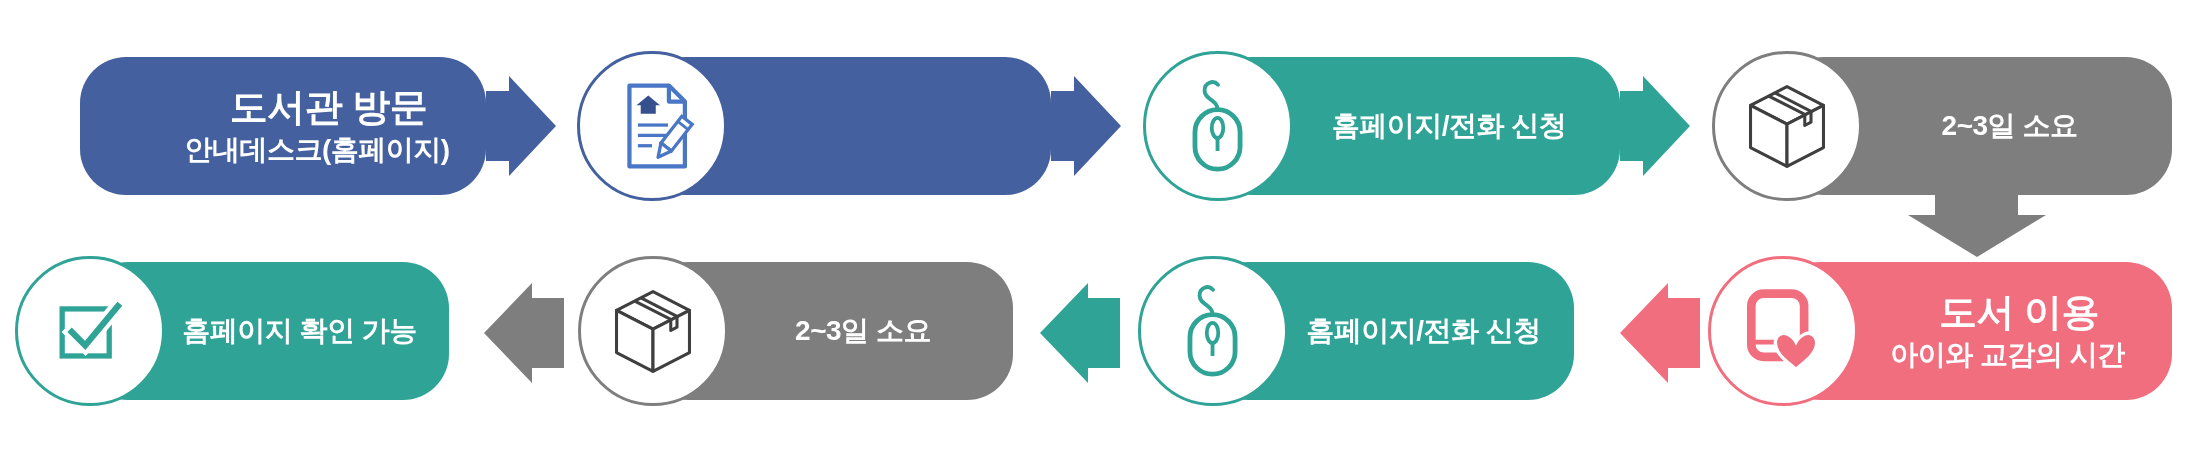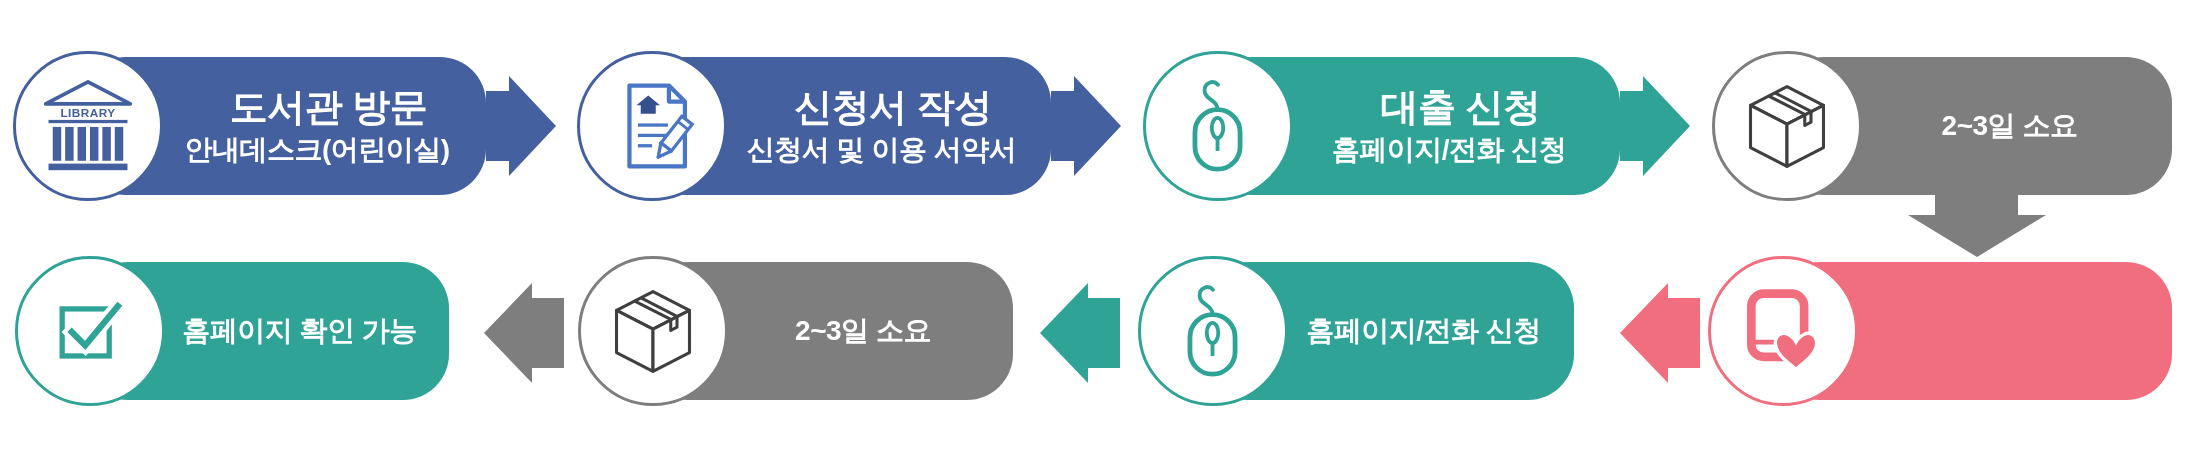--- a/index.html
+++ b/index.html
@@ -41,65 +41,46 @@
 </style>
 </head>
 <body>
 
 <div class="canvas">
 
   <div class="step" style="--cx: 88px; --pl: 80px; --pw: 406px; --pt: 57px; --accent: #44609e;">
     <div class="pill"></div>
     <div class="texts">
       <div class="title">도서관 방문</div>
-      <div class="subtitle">안내데스크(어린이실)</div>
-    </div>
-    <div class="circle">
-      <svg viewBox="0 0 100 100" width="94" height="94">
-        <polygon points="50,3 95,26.5 5,26.5" fill="#fff" stroke="currentColor" stroke-width="4" stroke-linejoin="round"></polygon>
-        <text x="50" y="40" font-size="12.5" font-weight="bold" text-anchor="middle" fill="currentColor" letter-spacing="0.5">LIBRARY</text>
-        <rect x="8" y="43.5" width="84" height="3.5" fill="currentColor"></rect>
-        <rect x="12.5" y="51" width="9" height="36" fill="currentColor"></rect>
-        <rect x="25.7" y="51" width="9" height="36" fill="currentColor"></rect>
-        <rect x="38.9" y="51" width="9" height="36" fill="currentColor"></rect>
-        <rect x="52.1" y="51" width="9" height="36" fill="currentColor"></rect>
-        <rect x="65.3" y="51" width="9" height="36" fill="currentColor"></rect>
-        <rect x="78.5" y="51" width="9" height="36" fill="currentColor"></rect>
-        <rect x="8" y="90" width="84" height="7" fill="currentColor"></rect>
-      </svg>
+      <div class="subtitle">안내데스크(홈페이지)</div>
     </div>
   </div>
 
   <div class="step" style="--cx: 652px; --pl: 640px; --pw: 411px; --pt: 57px; --accent: #44609e; --icon-color: #4a76c6; --house: #36508f;">
     <div class="pill"></div>
-    <div class="texts">
-      <div class="title">신청서 작성</div>
-      <div class="subtitle">신청서 및 이용 서약서</div>
-    </div>
     <div class="circle">
       <svg viewBox="0 0 100 100" width="94" height="94">
         <path d="M26,7 h42 l17,17 v69 h-59 z" fill="#fff" stroke="currentColor" stroke-width="4.5" stroke-linejoin="round"></path>
         <path d="M68,7 v17 h17" fill="none" stroke="currentColor" stroke-width="4.5" stroke-linejoin="round"></path>
         <path d="M46,17.5 l-12.5,10.5 h4.5 v9 h16 v-9 h4.5 z" style="fill:var(--house,#36508f)"></path>
         <line x1="35" y1="49" x2="67" y2="49" stroke="currentColor" stroke-width="3.5"></line>
         <line x1="35" y1="60" x2="67" y2="60" stroke="currentColor" stroke-width="3.5"></line>
         <line x1="35" y1="71" x2="50" y2="71" stroke="currentColor" stroke-width="3.5"></line>
         <g transform="rotate(38 70 66)">
           <rect x="63" y="38" width="14" height="36" fill="#fff" stroke="currentColor" stroke-width="3.5"></rect>
           <polygon points="63,74 77,74 70,88" fill="#fff" stroke="currentColor" stroke-width="3.5" stroke-linejoin="round"></polygon>
           <line x1="63" y1="45" x2="77" y2="45" stroke="currentColor" stroke-width="3"></line>
         </g>
       </svg>
     </div>
   </div>
 
   <div class="step" style="--cx: 1218px; --pl: 1206px; --pw: 414px; --pt: 57px; --accent: #2fa396;">
     <div class="pill"></div>
     <div class="texts">
-      <div class="title">대출 신청</div>
       <div class="subtitle">홈페이지/전화 신청</div>
     </div>
     <div class="circle">
       <svg viewBox="0 0 100 100" width="96" height="96" fill="none" stroke="currentColor">
         <rect x="26" y="33" width="47" height="62" rx="23.5" stroke-width="5"></rect>
         <ellipse cx="49.5" cy="52" rx="6" ry="10.5" stroke-width="4"></ellipse>
         <line x1="49.5" y1="62.5" x2="49.5" y2="76" stroke-width="4"></line>
         <path d="M49.5,33 C49.5,22 36,23 36,13 C36,5 45,1.5 50,7" stroke-width="4" stroke-linecap="round"></path>
       </svg>
     </div>
@@ -118,20 +99,22 @@
         <polyline points="30.5,18.5 68.5,38" fill="none"></polyline>
         <polyline points="37,15.2 75,34.7" fill="none"></polyline>
         <polyline points="68.5,38 68.5,49.5 75,46 75,34.7" fill="none"></polyline>
       </svg>
     </div>
   </div>
 
   <div class="step" style="--cx: 1783px; --pl: 1774px; --pw: 398px; --pt: 262px; --accent: #f16e7e;">
     <div class="pill"></div>
     <div class="texts">
+      <div class="title">도서 이용</div>
+      <div class="subtitle">아이와 교감의 시간</div>
     </div>
     <div class="circle">
       <svg viewBox="0 0 100 100" width="96" height="96">
         <rect x="17" y="11" width="55" height="66" rx="13" fill="none" stroke="currentColor" stroke-width="9"></rect>
         <line x1="20" y1="61.5" x2="69" y2="61.5" stroke="currentColor" stroke-width="5"></line>
         <path d="M63.5,90 C56,83 42,74.5 42,62.5 C42,54 49.5,50.5 55,53.5 C59,55.7 62.5,59.5 63.5,61.5 C64.5,59.5 68,55.7 72,53.5 C77.5,50.5 85,54 85,62.5 C85,74.5 71,83 63.5,90 Z" fill="currentColor" stroke="#fff" stroke-width="3.5"></path>
       </svg>
     </div>
   </div>
 

